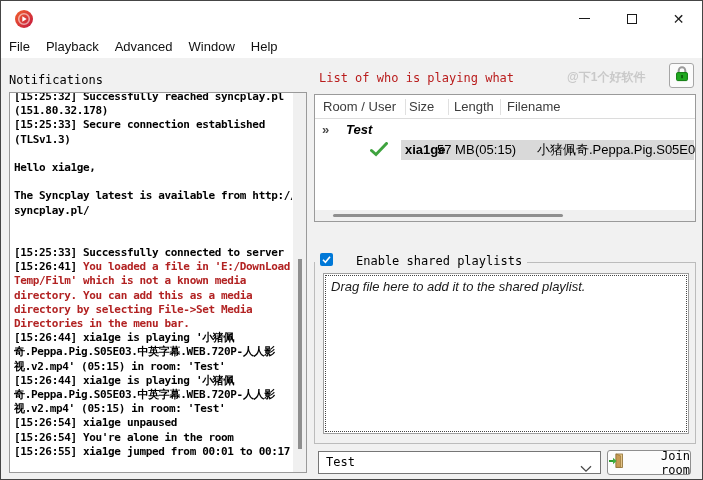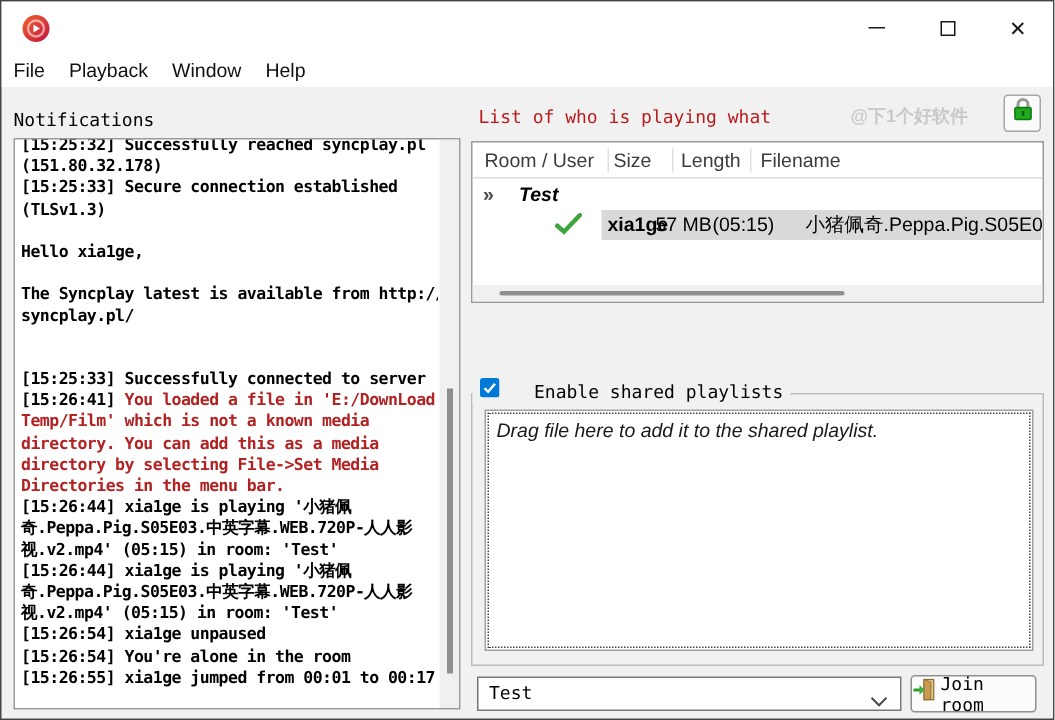--- a/index.html
+++ b/index.html
@@ -35,21 +35,21 @@
   .v-thumb { position:absolute; left:5px; width:4px; top:166px; height:190px; background:#8f8f8f; }
 
   
   .playing-label { position:absolute; left:318px; top:70px; font-size:12px; color:#b91c1c; }
   .watermark { position:absolute; left:566px; top:68px; font-size:12px; font-weight:bold;
                color:#c9c9c9; }
   .lock-btn { position:absolute; left:668px; top:62px; width:25px; height:25px; background:#fbfbfb;
               border:1px solid #a6a6a6; border-radius:3px; display:flex; align-items:center; justify-content:center; }
 
   
-  .table { position:absolute; left:313px; top:93px; width:382px; height:108px;
+  .table { position:absolute; left:313px; top:93px; width:382px; height:128px;
            background:#fff; border:1px solid #9a9a9a; overflow:hidden; }
   .thead { position:absolute; left:0; top:0; right:0; height:24px; border-bottom:1px solid #dcdcdc; }
   .th { position:absolute; top:0; line-height:24px; font-size:13px; color:#3c3c3c; white-space:nowrap; }
   .th0{left:8px;} .th1{left:94px;} .th2{left:139px;} .th3{left:192px;}
   .col-div { position:absolute; top:4px; height:16px; width:1px; background:#e0e0e0; }
   .cd0{left:90px;} .cd1{left:133px;} .cd2{left:185px;}
   .row-room { position:absolute; left:0; top:26px; right:0; height:19px; }
   .expander { position:absolute; left:7px; top:0; font-size:13px; font-weight:bold; color:#4a4a4a; line-height:18px; }
   .room-name { position:absolute; left:31px; top:0; font-size:13px; font-weight:bold; font-style:italic;
                color:#000; line-height:18px; }
@@ -76,21 +76,21 @@
   .drag-hint { position:absolute; left:7px; top:5px; font-size:13px; font-style:italic; color:#1a1a1a; }
 
   
   .room-combo { position:absolute; left:317px; top:450px; width:283px; height:23px;
                 background:#fff; border:1px solid #767676; }
   .combo-text { position:absolute; left:7px; top:0; line-height:21px; font-size:12px; color:#000; }
   .combo-chevron { position:absolute; right:8px; top:7px; }
   .join-btn { position:absolute; left:606px; top:449px; width:84px; height:25px;
               background:#fcfcfc; border:1px solid #8f8f8f; border-radius:3px;
               display:flex; align-items:center; justify-content:center; gap:3px; }
-  .join-text { font-size:12px; color:#000; }
+  .join-text { font-size:12px; color:#000;text-align:right; }
 </style>
 </head>
 <body>
 
 <div class="window">
 
   <div class="titlebar">
     <span class="app-icon">
       <svg width="20" height="20" viewBox="0 0 20 20">
         <defs>
@@ -113,20 +113,21 @@
       </div>
       <div class="win-btn">
         <span class="close-glyph">✕</span>
       </div>
     </div>
   </div>
 
   <div class="menubar" id="menubar">
       <span class="menu-item">File</span>
       <span class="menu-item">Playback</span>
+      <span class="menu-item">Advanced</span>
       <span class="menu-item">Window</span>
       <span class="menu-item">Help</span>
     </div>
 
   <div class="notif-label mono">Notifications</div>
   <div class="log-box">
     <div class="log-text" id="logtext">
         <div class="log-line"><span>[15:25:32] Successfully reached syncplay.pl</span></div>
         <div class="log-line"><span>(151.80.32.178)</span></div>
         <div class="log-line"><span>[15:25:33] Secure connection established</span></div>

